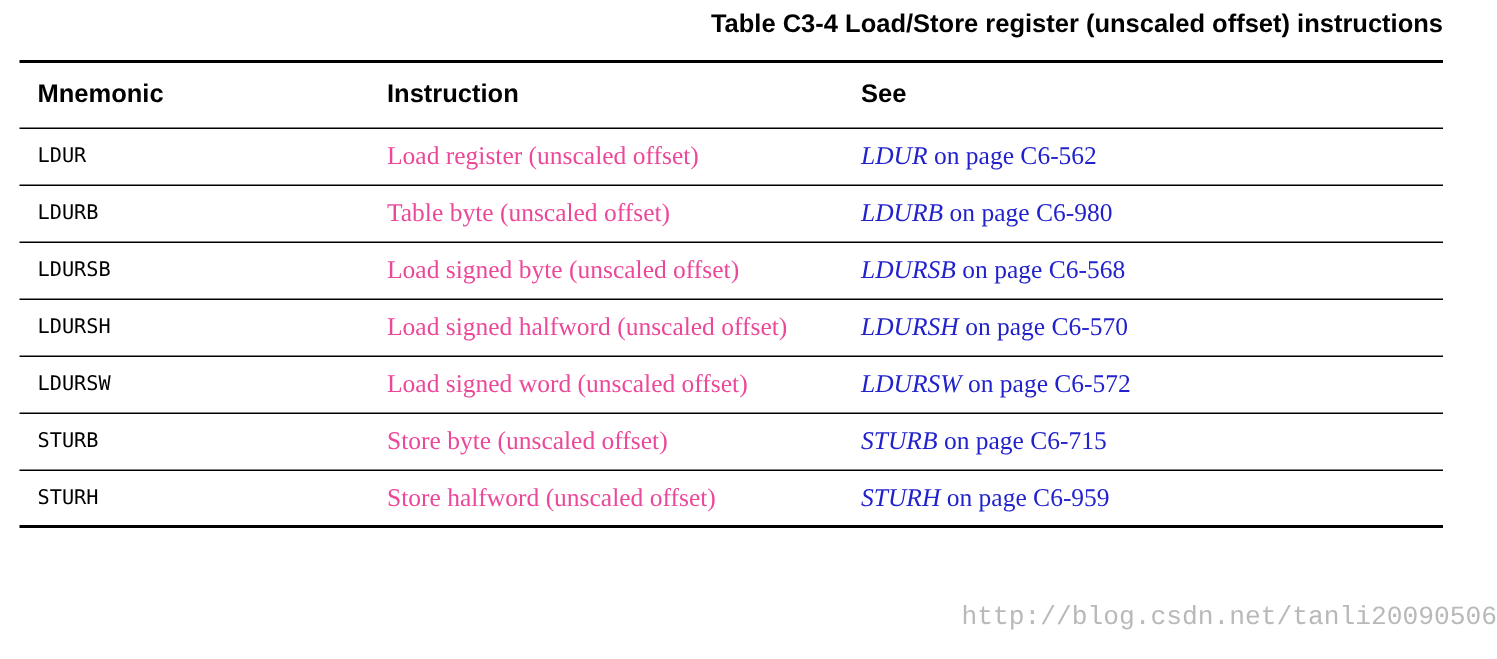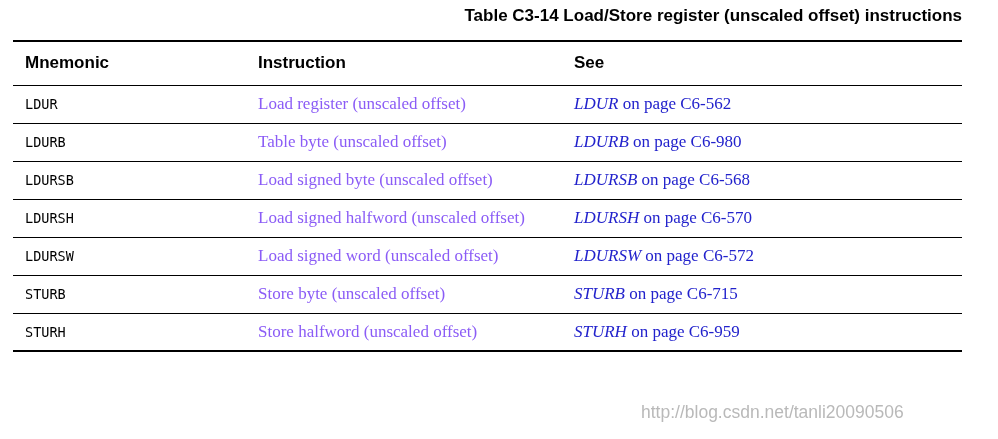--- a/index.html
+++ b/index.html
@@ -51,47 +51,47 @@
   th:nth-child(3), td:nth-child(3) { width: auto; }
 
   .mnemonic {
     font-family: "DejaVu Sans Mono", "Liberation Mono", monospace;
     font-size: 13.5px;
     color: #000;
   }
   .instruction {
     font-family: "Liberation Serif", serif;
     font-size: 17px;
-    color: #8b5cf6;
+    color: #ec4899;
   }
   .see-link {
     font-family: Liberation Serif, serif;
     font-size: 17px;
     color: var(--link-color, #2222cc);
     cursor: pointer;
     white-space: nowrap;
   }
   .see-link .link-mn { font-style: italic; }
 
   .watermark {
     position: absolute;
     left: 641px;
     top: 402px;
-    font-family: Liberation Sans, sans-serif;
+    font-family: Liberation Mono, monospace;
     font-size: 17.5px;
     color: var(--watermark-color, #b9b9b9);
     white-space: nowrap;
   }
 </style>
 </head>
 <body>
 
 <div class="page">
 
-  <div class="table-title">Table C3-14 Load/Store register (unscaled offset) instructions</div>
+  <div class="table-title">Table C3-4 Load/Store register (unscaled offset) instructions</div>
 
   <table class="doc-table">
     <thead>
       <tr>
         <th>Mnemonic</th>
         <th>Instruction</th>
         <th>See</th>
       </tr>
     </thead>
     <tbody>

